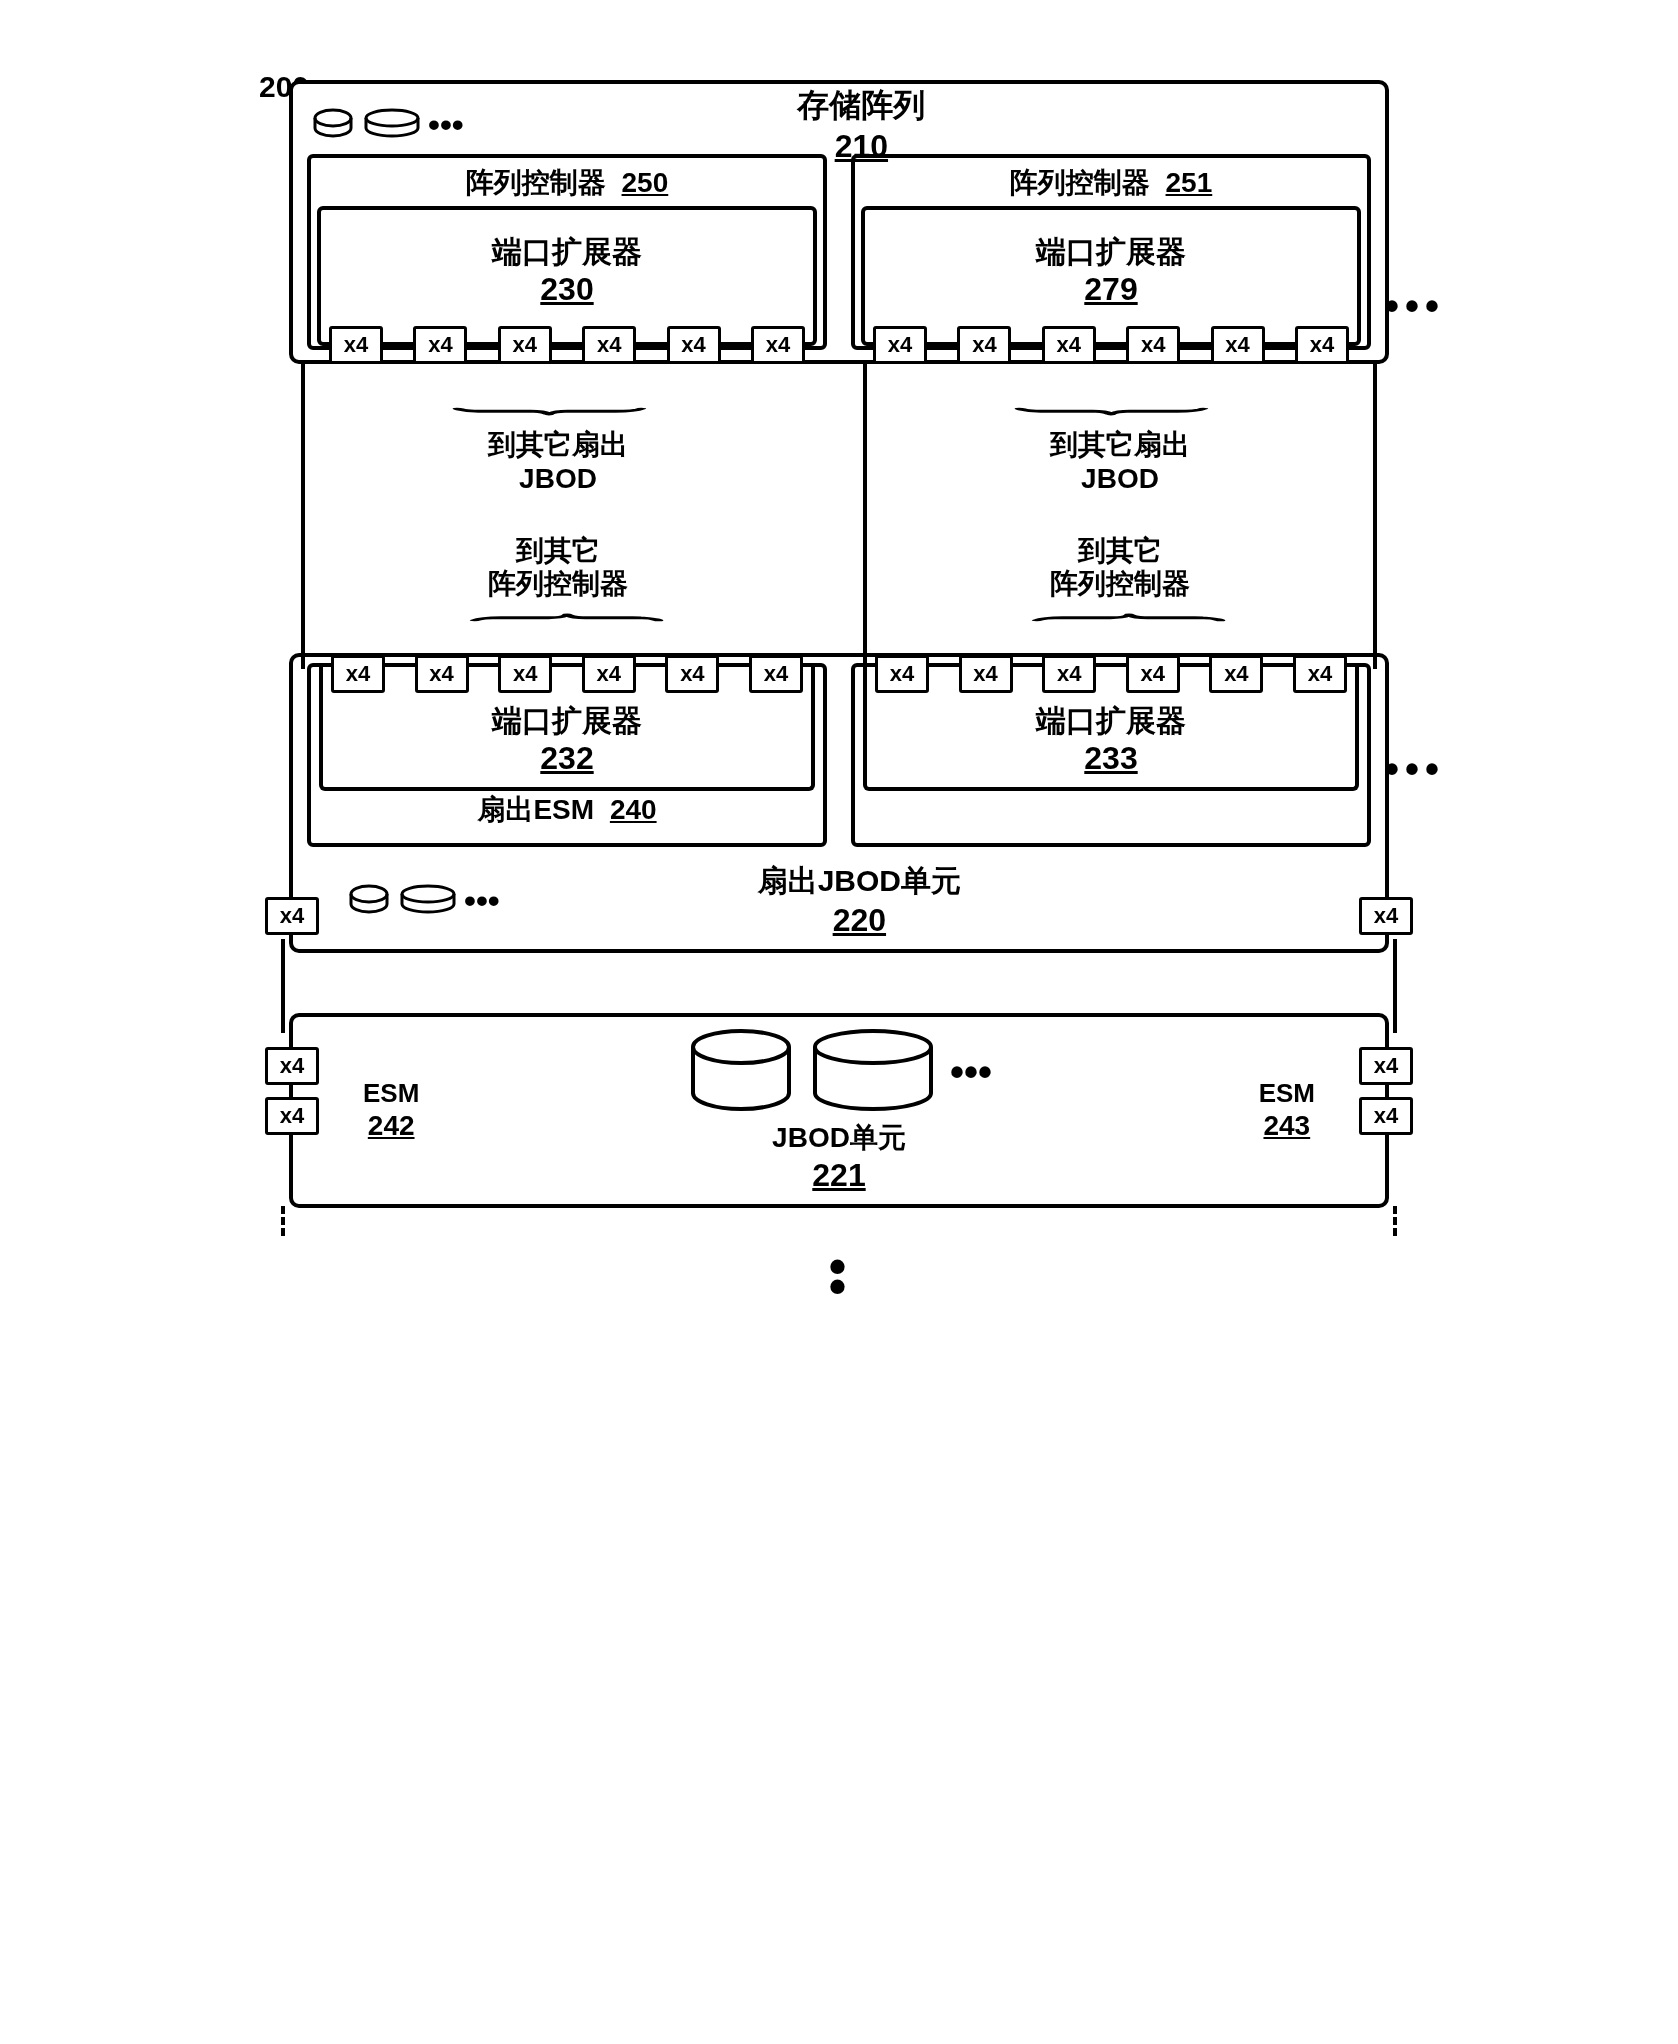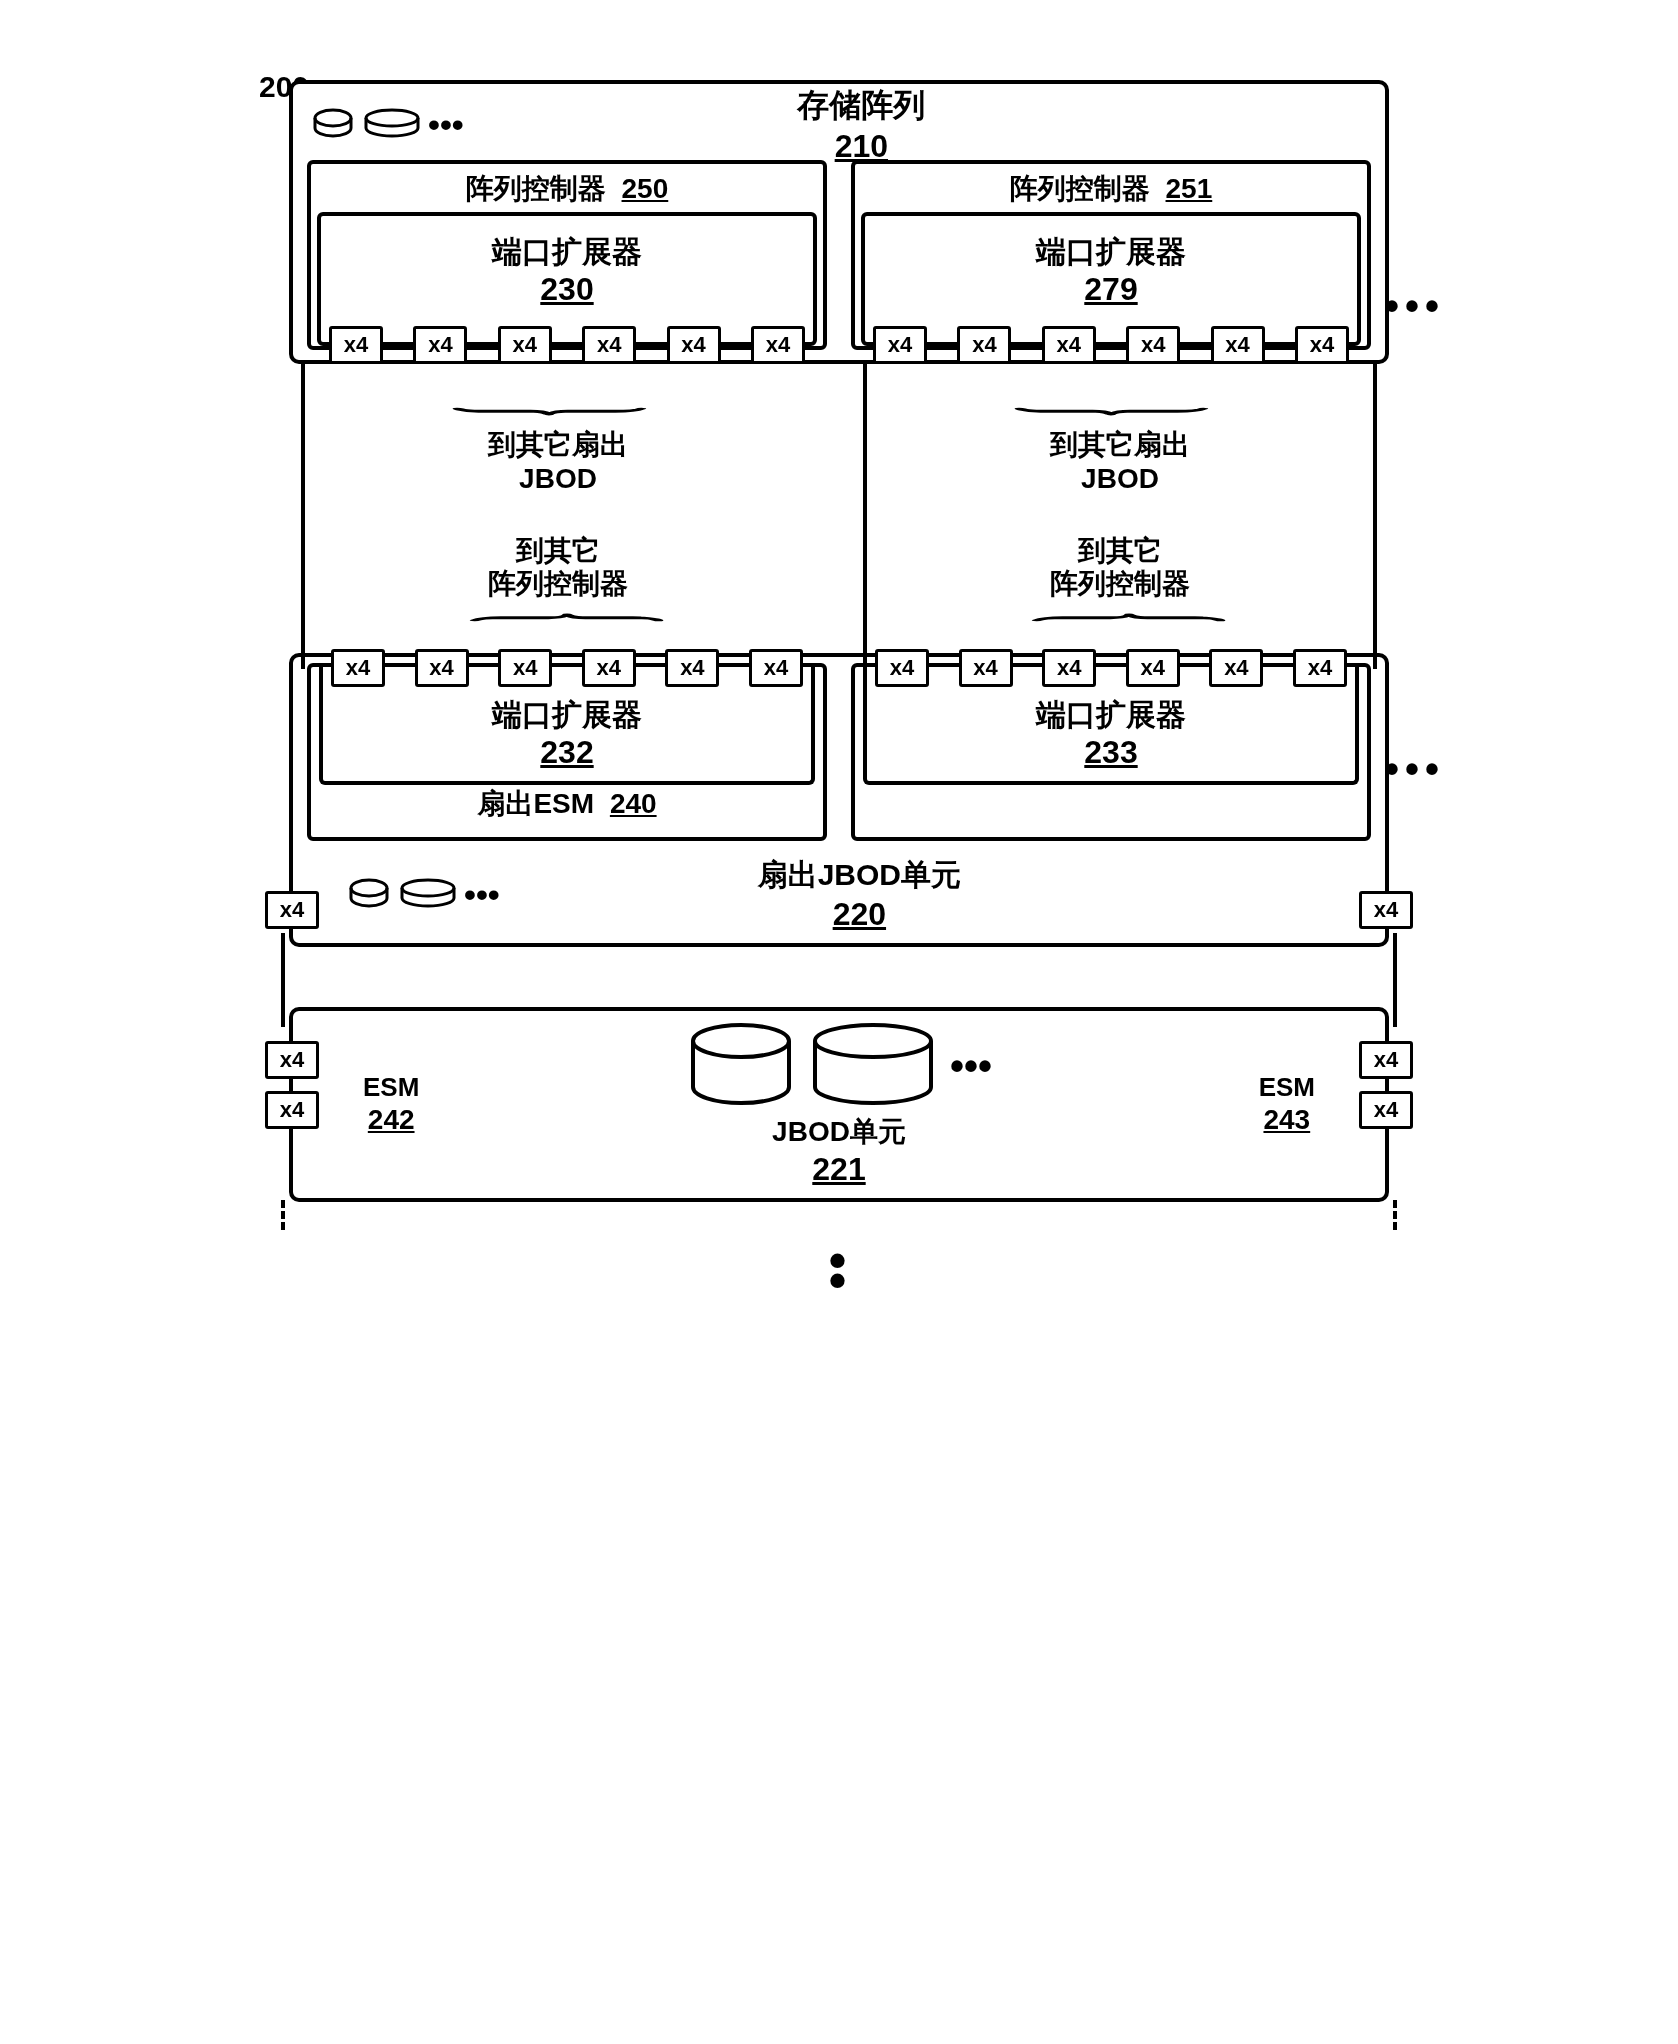--- a/index.html
+++ b/index.html
@@ -64,38 +64,37 @@
   }
   .disks-row {
     display: flex;
     align-items: center;
     gap: 6px;
     margin-left: 4px;
   }
   .controllers {
     display: flex;
     gap: 24px;
-    margin-top: 6px;
   }
   .controller {
     flex: 1;
     border: 4px solid #000;
     border-radius: 6px;
     padding: 6px 6px 0 6px;
     position: relative;
   }
   .controller-title {
     text-align: center;
     font-size: 28px;
     margin-bottom: 4px;
   }
   .expander {
     border: 4px solid #000;
     border-radius: 6px;
-    padding: 4px 8px 0 8px;
+    padding: 10px 8px 0 8px;
     text-align: center;
     position: relative;
   }
   .expander .title-center { font-size: 30px; margin: 14px 0 6px 0; }
   .ports-row {
     display: flex;
     justify-content: space-between;
     gap: 4px;
     margin-top: 18px;
     margin-bottom: -22px;

